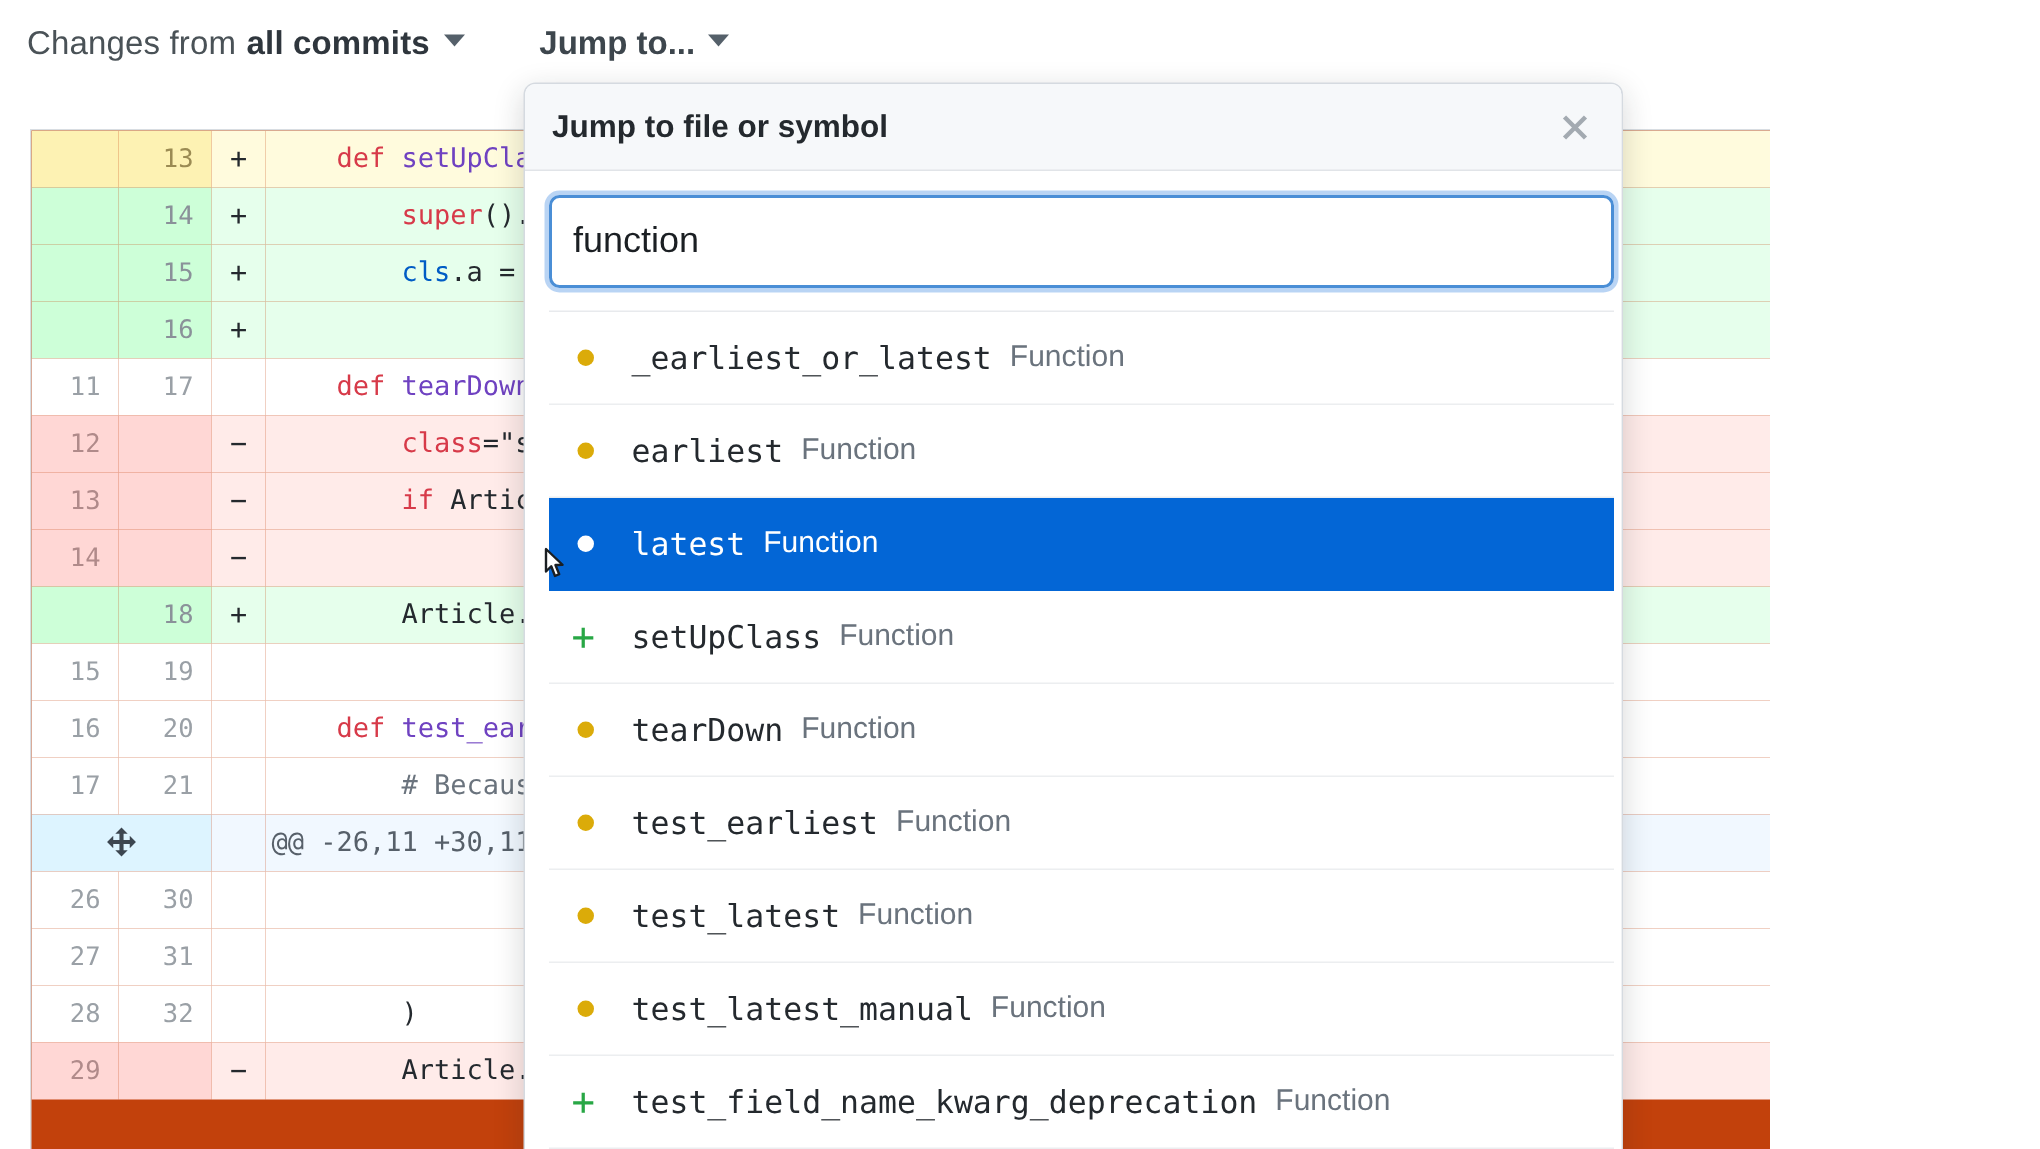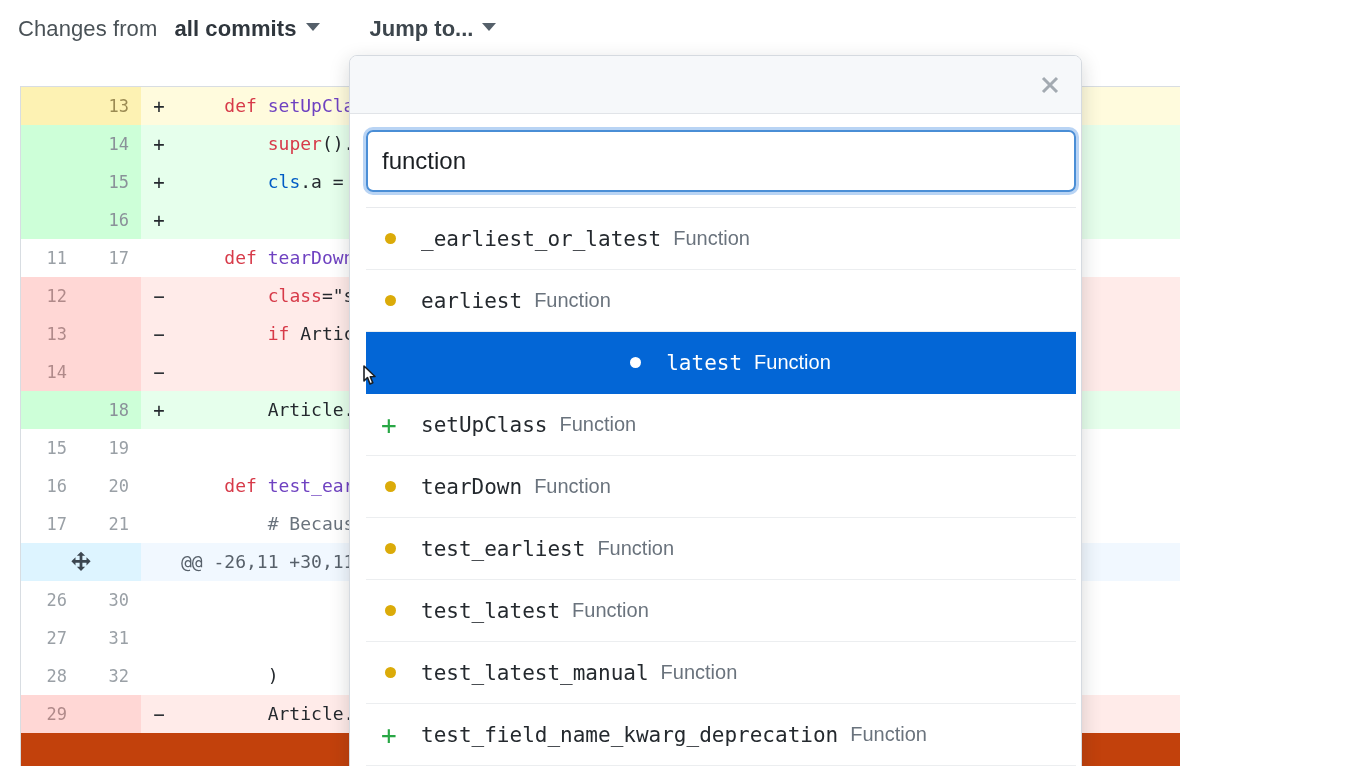--- a/index.html
+++ b/index.html
@@ -105,21 +105,21 @@
     outline:3px solid rgba(3,102,214,0.28); outline-offset:0px;
     font-size:24px; color:#1b1f23; padding:0 14px;
     font-family:"Liberation Sans", sans-serif; background:#fff;
   }
   .results { margin-top:15px; border-top:1px solid #e8eaed; }
   .res-row {
     height:62px; display:flex; align-items:center;
     border-bottom:1px solid #eceef0; padding-left:17px; cursor:pointer;
     background:#fff;
   }
-  .res-row.selected { background:#0366d6; border-bottom-color:#0366d6;justify-content:center; }
+  .res-row.selected { background:#0366d6; border-bottom-color:#0366d6; }
   .mark-wrap { width:38px; flex:0 0 38px; display:flex; align-items:center; justify-content:flex-start;}
   .dot { width:11px; height:11px; border-radius:50%; background:#dbab09; display:block; margin-left:2px;}
   .res-row.selected .dot { background:#ffffff; }
   .plus {
     color:#28a745; font-size:26px; line-height:1; font-family:"DejaVu Sans Mono", monospace;
     font-weight:400; margin-left:-2px;
   }
   .sym {
     font-family:"DejaVu Sans Mono", monospace; font-size:21px; color:#24292e;
     letter-spacing:0px;
@@ -131,21 +131,21 @@
   .cursor { position:absolute; left:361px; top:364px; width:22px; height:28px; pointer-events:none; z-index:50;}
 </style>
 </head>
 <body>
 
 <div id="root">
 
   <div class="toolbar">
     <div class="tb-group">
       <span class="tb-text">Changes from</span>
-      <span class="tb-text tb-strong" style="margin-left:17px;">all commits</span>
+      <span class="tb-text tb-strong" style="margin-left:7px;">all commits</span>
       <span class="caret"></span>
     </div>
 
     <div class="tb-group tb-jump">
       <span>Jump to...</span>
       <span class="caret"></span>
     </div>
 
   </div>
 
@@ -254,20 +254,21 @@
           <div class="ln">29</div>
           <div class="ln r"></div>
           <div class="marker">−</div>
           <div class="code">        Article.objects.create(</div>
         </div>
       </div>
   </div>
 
   <div class="modal">
     <div class="modal-head">
+      <span class="modal-title">Jump to file or symbol</span>
       <span class="close-x">
         <svg width="22" height="22" viewBox="0 0 22 22" aria-hidden="true">
           <path d="M4 4 L18 18 M18 4 L4 18" stroke="#a3aab1" stroke-width="3" stroke-linecap="butt" fill="none"></path>
         </svg>
       </span>
     </div>
 
     <div class="modal-body">
       <input class="search-input" type="text" placeholder="Jump to file or symbol" value="function" style="">
       <div class="results" id="results">

